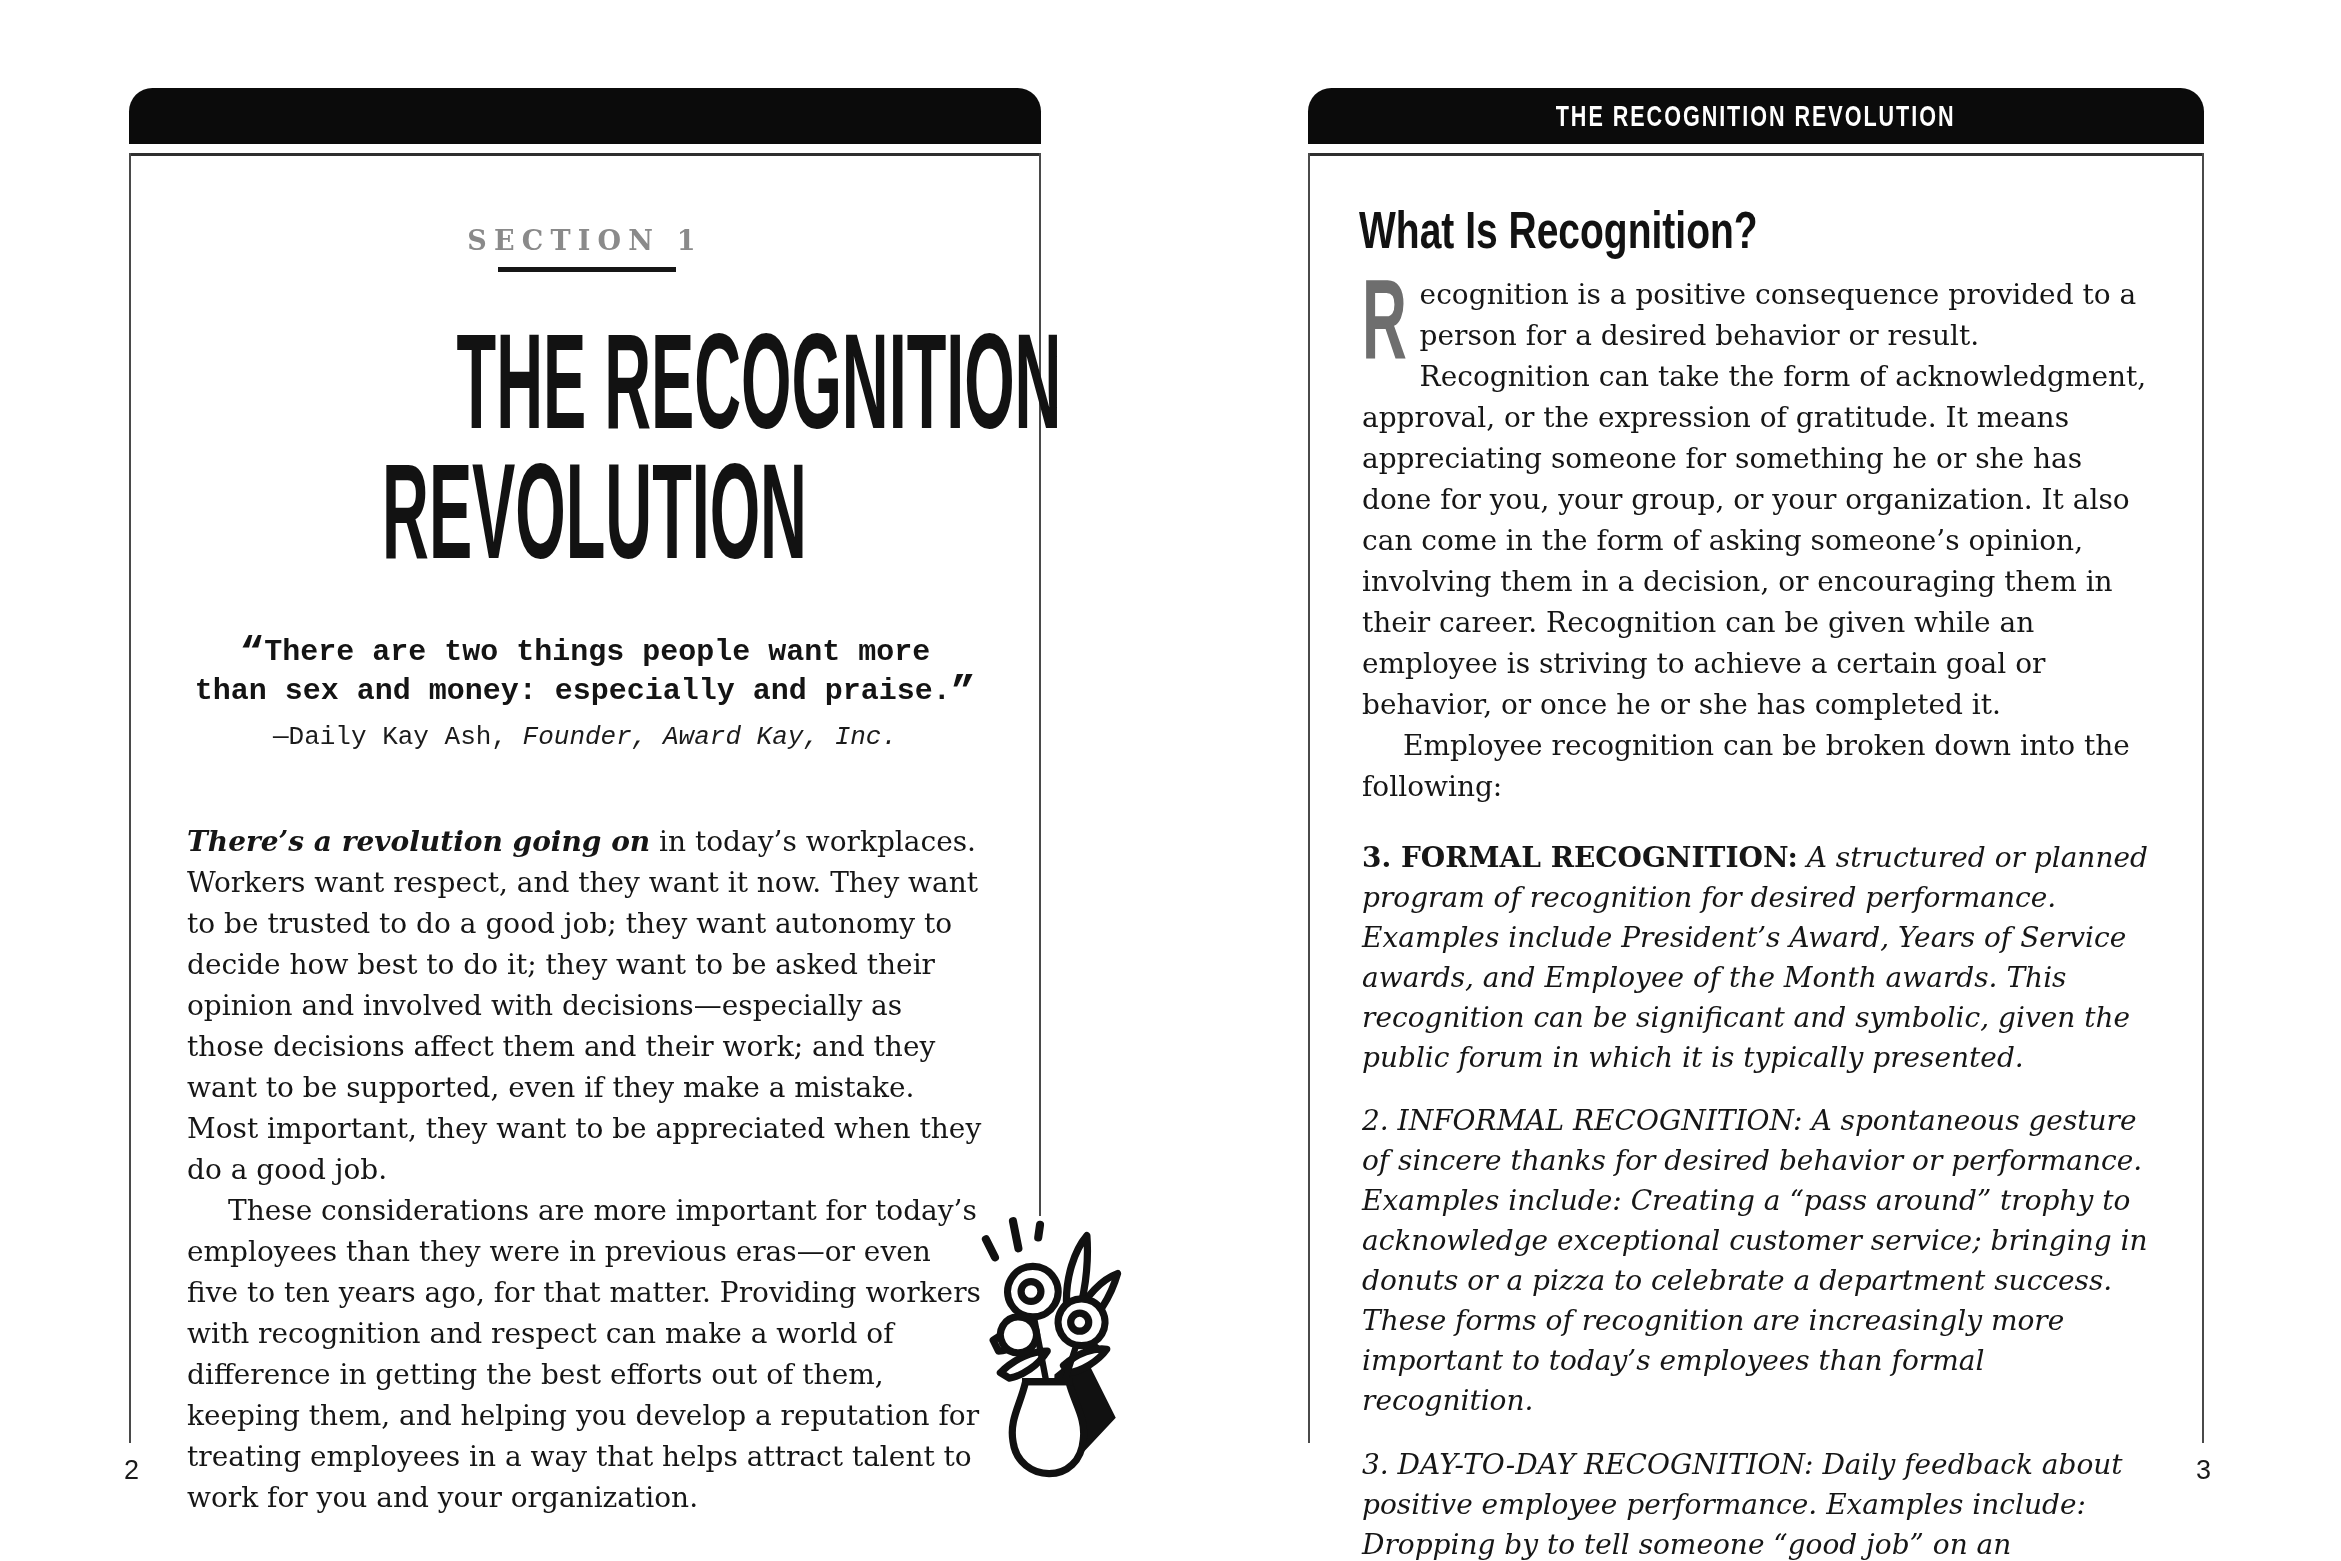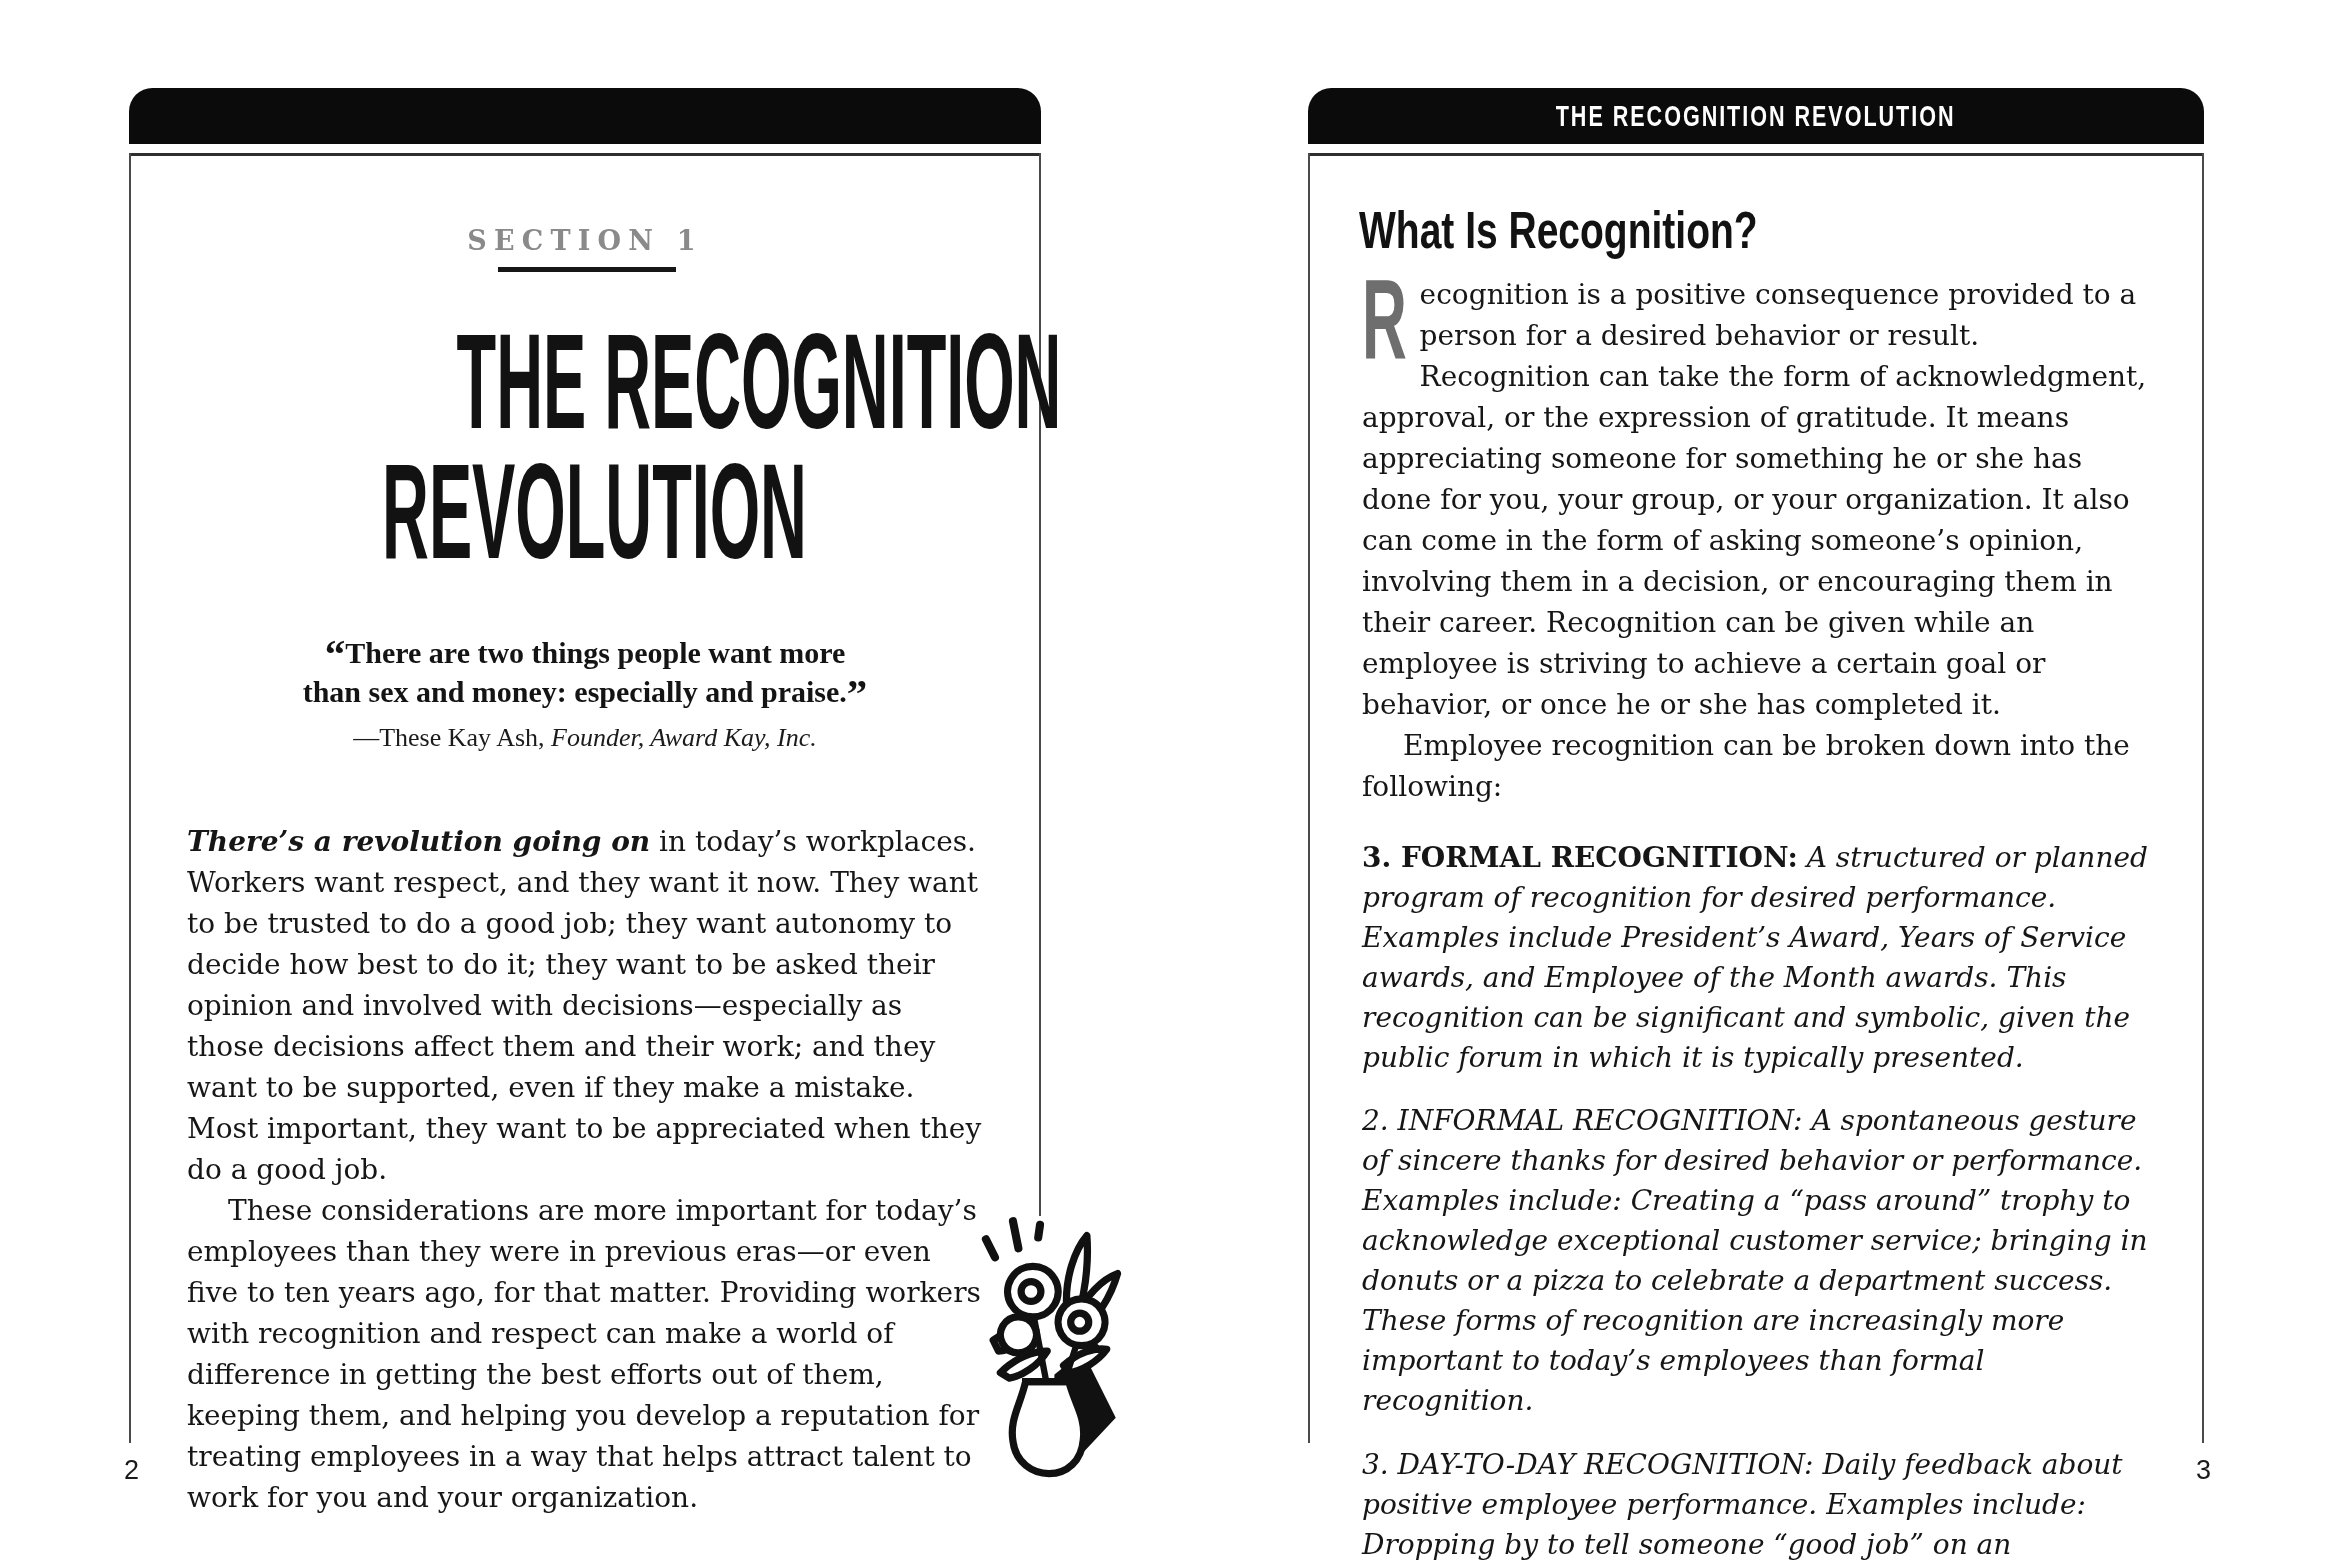--- a/index.html
+++ b/index.html
@@ -15,21 +15,21 @@
   
   .section-label{position:absolute;left:129px;top:225px;width:912px;text-align:center;
       font-family:"DejaVu Serif", serif;font-weight:bold;font-size:27px;letter-spacing:7.2px;color:#8a8a8a;}
   .section-underline{position:absolute;left:498px;top:267px;width:178px;height:5.4px;background:#161616;}
   .big-title{position:absolute;left:129px;top:317px;width:932px;text-align:center;
       font-family:"Liberation Sans", sans-serif;font-weight:bold;font-size:135px;line-height:130px;
       color:#121212;white-space:nowrap;}
   .big-title .condense{display:inline-block;transform:scaleX(0.48);transform-origin:center;}
 
   .quote-block{position:absolute;left:129px;top:633px;width:912px;text-align:center;
-      font-family:Liberation Serif, serif;font-weight:bold;font-size:30px;line-height:39px;color:#141414;}
+      font-family:Liberation Mono, monospace;font-weight:bold;font-size:30px;line-height:39px;color:#141414;}
   .quote-mark{font-size:41px;line-height:0;position:relative;top:5.4px;}
   .quote-attribution{margin-top:7.2px;font-weight:normal;font-size:26px;color:#1b1b1b;}
   .quote-attribution .italic{font-style:italic;}
 
   .body-text{position:absolute;font-size:28px;line-height:41px;color:#161616;text-align:left;}
   .left-body{left:187px;top:821px;width:796px;}
   .lead-in{font-weight:bold;font-style:italic;}
   .indent{ text-indent:41px; }
   .para{margin:0;}
 
@@ -71,21 +71,21 @@
 
     <div class="big-title">
       <span class="condense">THE RECOGNITION</span><br>
       <span class="condense">REVOLUTION</span>
     </div>
 
     <div class="quote-block">
       <div><span class="quote-mark">“</span><span>There are two things people want more</span></div>
       <div><span>than sex and money: especially and praise.</span><span class="quote-mark">”</span></div>
       <div class="quote-attribution">
-        <span>—These Kay Ash, </span><span class="italic">Founder, Award Kay, Inc.</span>
+        <span>—Daily Kay Ash, </span><span class="italic">Founder, Award Kay, Inc.</span>
       </div>
     </div>
 
     <div class="body-text left-body">
       <p class="para"><span class="lead-in">There’s a revolution going on</span><span> in today’s workplaces. Workers want respect, and they want it now. They want to be trusted to do a good job; they want autonomy to decide how best to do it; they want to be asked their opinion and involved with decisions—especially as those decisions affect them and their work; and they want to be supported, even if they make a mistake. Most important, they want to be appreciated when they do a good job.</span></p>
       <p class="para indent">These considerations are more important for today’s employees than they were in previous eras—or even five to ten years ago, for that matter. Providing workers with recognition and respect can make a world of difference in getting the best efforts out of them, keeping them, and helping you develop a reputation for treating employees in a way that helps attract talent to work for you and your organization.</p>
     </div>
 
     <svg class="flower" viewBox="0 0 195 305">
 

